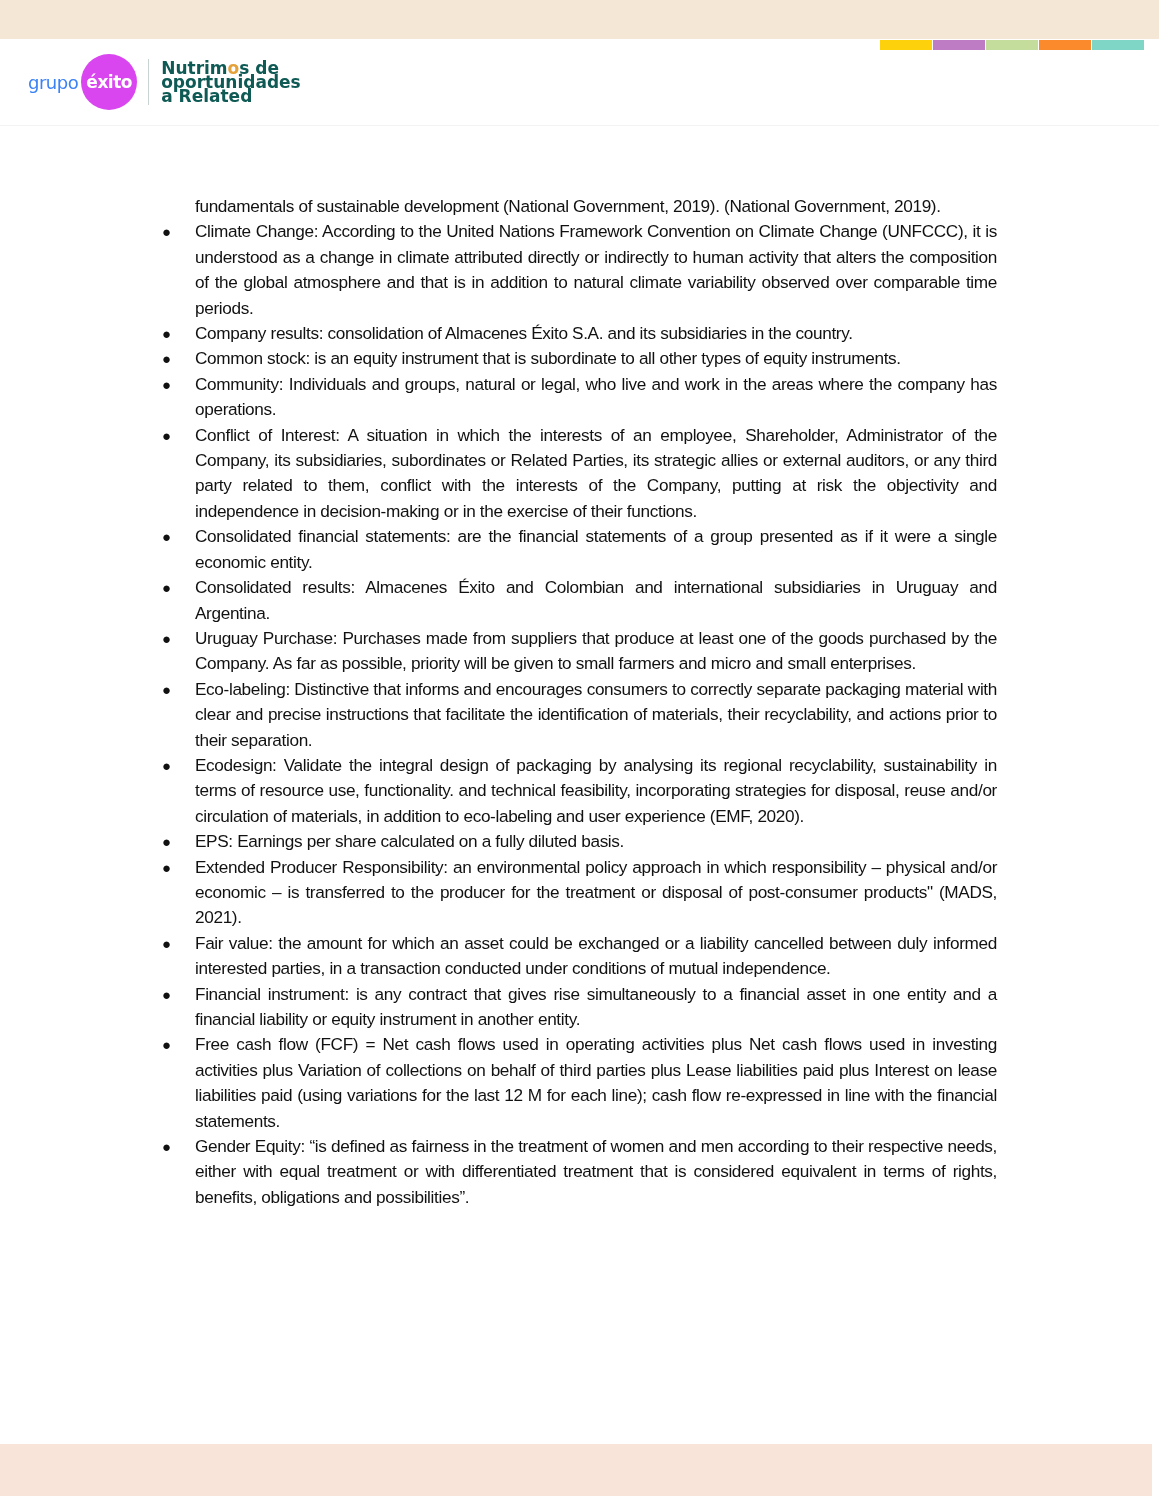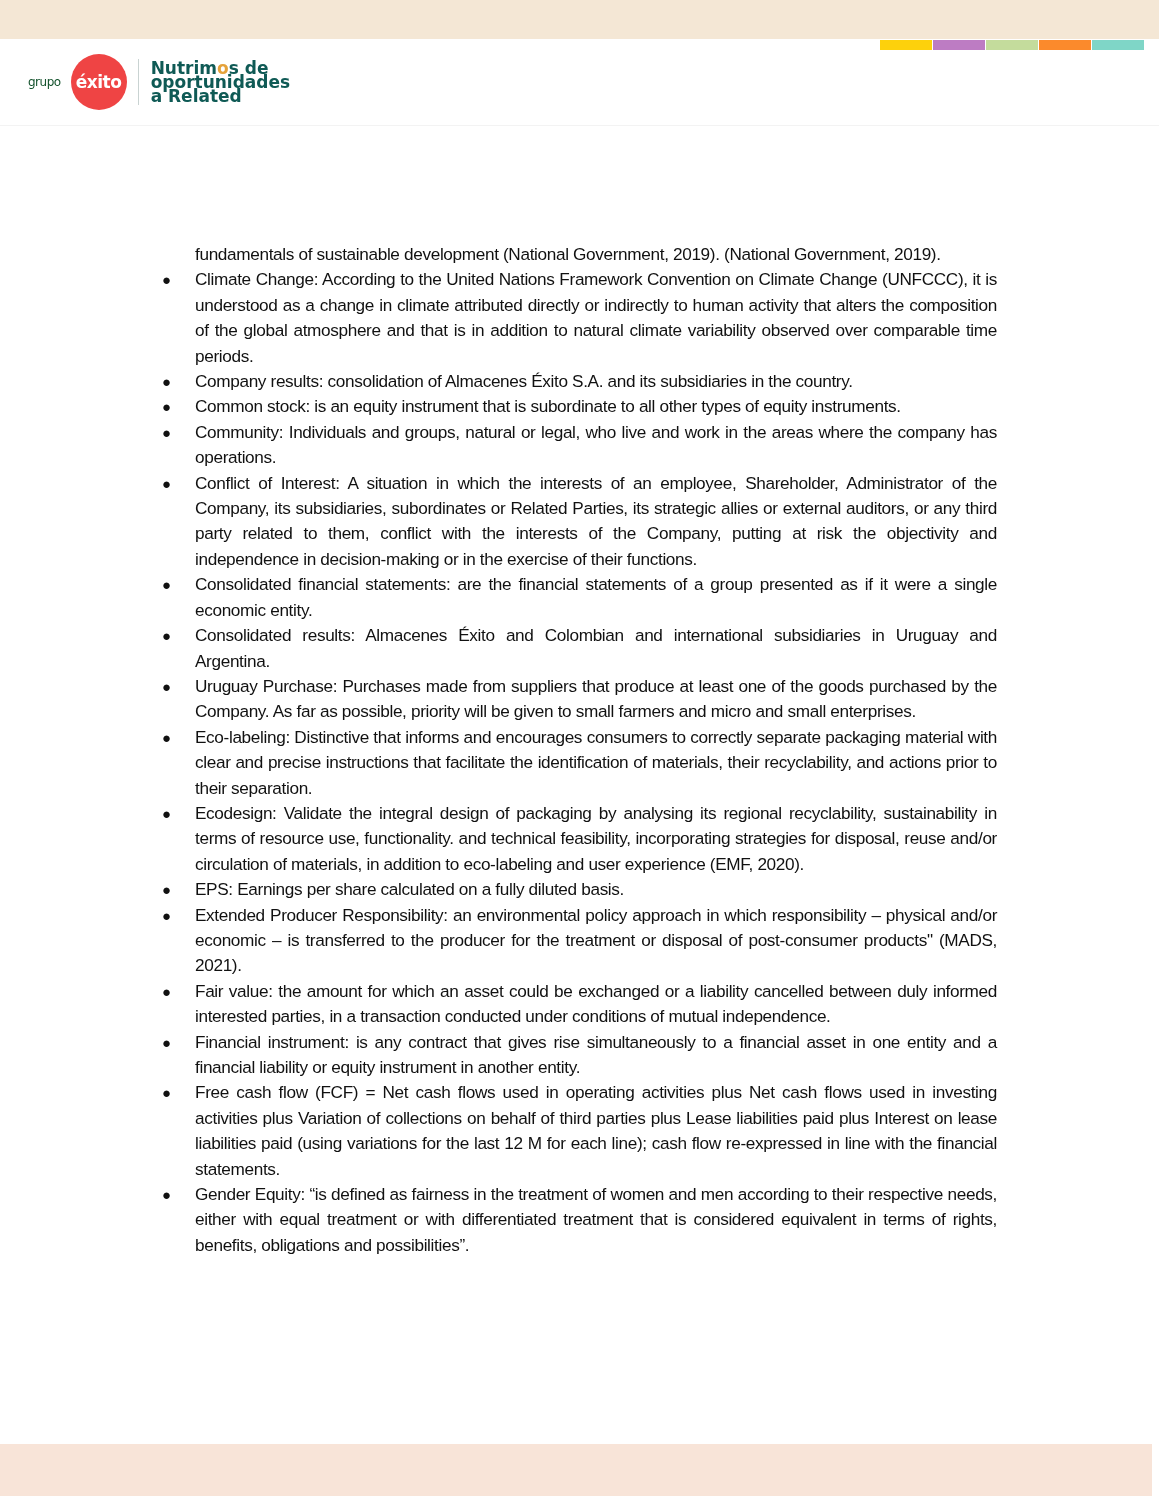--- a/index.html
+++ b/index.html
@@ -42,32 +42,32 @@
     }
     .logo {
       position: absolute;
       left: 28px;
       top: 53px;
       display: flex;
       align-items: center;
       height: 58px;
     }
     .logo-grupo {
-      font-size: 12px;
-      color: #14532d;
+      font-size: 18px;
+      color: #3b82f6;
       letter-spacing: -0.5px;
-      margin-right: 10px;
+      margin-right: 3px;
       font-family: "DejaVu Sans", sans-serif;
       font-weight: normal;
     }
     .logo-circle {
       width: 56px;
       height: 56px;
       border-radius: 50%;
-      background: #ef4444;
+      background: #d946ef;
       display: flex;
       align-items: center;
       justify-content: center;
       color: #ffffff;
       font-weight: bold;
       font-size: 17px;
       font-family: "DejaVu Sans", sans-serif;
       letter-spacing: -0.5px;
     }
     .logo-divider {
@@ -88,21 +88,20 @@
     .content {
       position: absolute;
       left: 195px;
       top: 194px;
       width: 802px;
       font-family: "Liberation Sans", sans-serif;
       font-size: 17.2px;
       line-height: 25.4px;
       text-align: justify;
       letter-spacing: -0.35px;
-      margin-top: 48px;
     }
     .content p.cont { margin: 0; }
     .content ul {
       list-style: none;
     }
     .content li {
       position: relative;
     }
     .content li .bullet {
       position: absolute;

